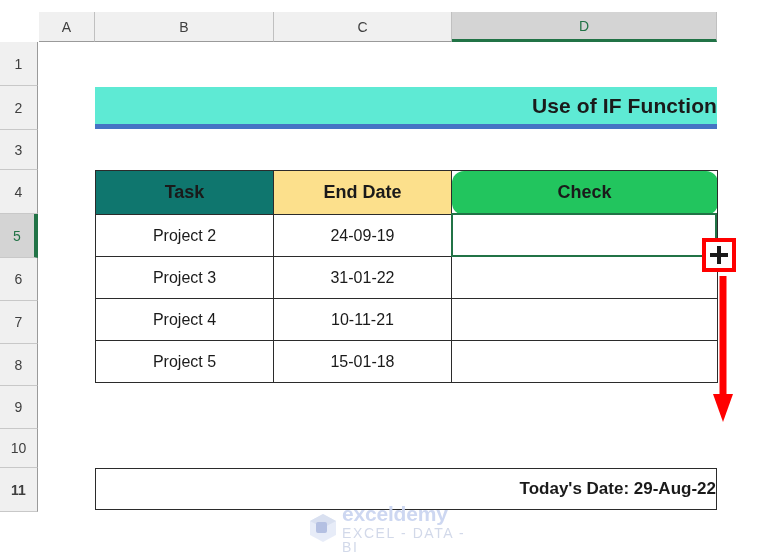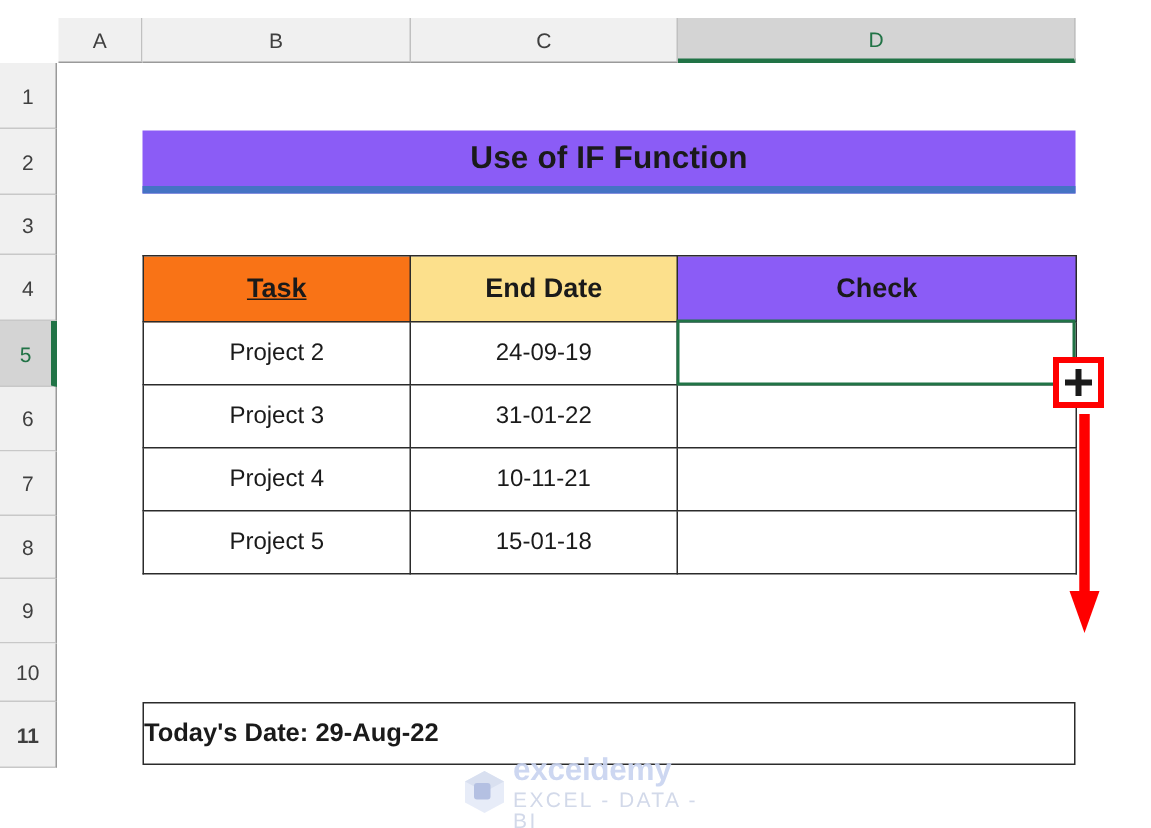--- a/index.html
+++ b/index.html
@@ -103,26 +103,26 @@
     left: 39px; top: 42px;
     width: 728px; height: 510px;
     background: #ffffff;
   }
 
   
   #title-banner {
     position: absolute;
     left: 95px; top: 87px;
     width: 622px; height: 42px;
-    background: #8b5cf6;
+    background: #5eead4;
     border-bottom: 5px solid #4573c4;
     box-sizing: border-box;
     display: flex;
     align-items: center;
-    justify-content: center;
+    justify-content: flex-end;
   }
   #title-text {
     font-size: 21px;
     font-weight: bold;
     color: #1a1a1a;
     letter-spacing: 0.1px;
   }
 
   
   #data-table {
@@ -143,23 +143,23 @@
   }
   #data-table th {
     font-weight: bold;
     font-size: 18px;
     height: 44px;
   }
   .col-task  { width: 178px; }
   .col-date  { width: 178px; }
   .col-check { width: 266px; }
 
-  .hdr-task  { background: #f97316; text-decoration: underline; }
+  .hdr-task  { background: #0f766e; }
   .hdr-date  { background: #fce08c; }
-  .hdr-check { background: #8b5cf6; }
+  .hdr-check { background: #22c55e; border-radius: 12px; }
 
   .cell-body { background: #ffffff; }
 
   
   #active-cell-ring {
     position: absolute;
     left: 451px; top: 213px;
     width: 266px; height: 44px;
     border: 2px solid #217346;
     box-sizing: border-box;
@@ -200,21 +200,21 @@
   
   #footer-banner {
     position: absolute;
     left: 95px; top: 468px;
     width: 622px; height: 42px;
     background: #ffffff;
     border: 1px solid #2b2b2b;
     box-sizing: border-box;
     display: flex;
     align-items: center;
-    justify-content: flex-start;
+    justify-content: flex-end;
   }
   #footer-text {
     font-size: 17px;
     font-weight: bold;
     color: #1a1a1a;
   }
 
   
   #watermark {
     position: absolute;

